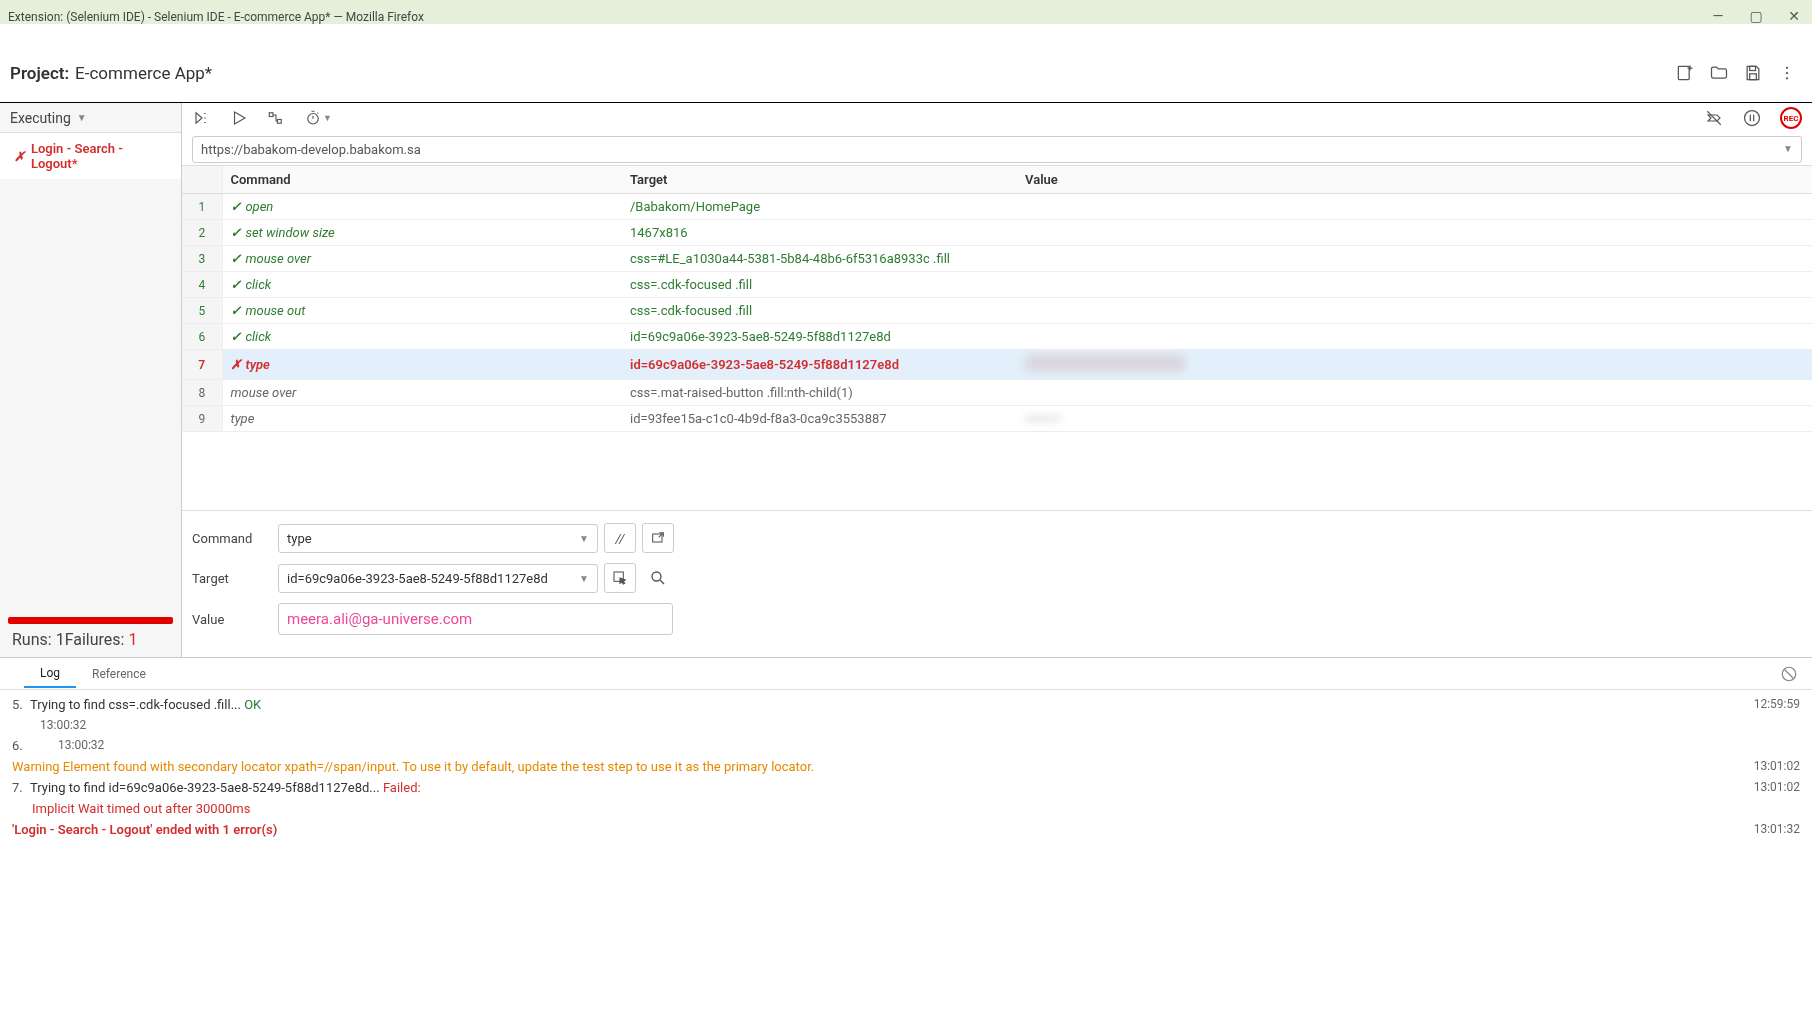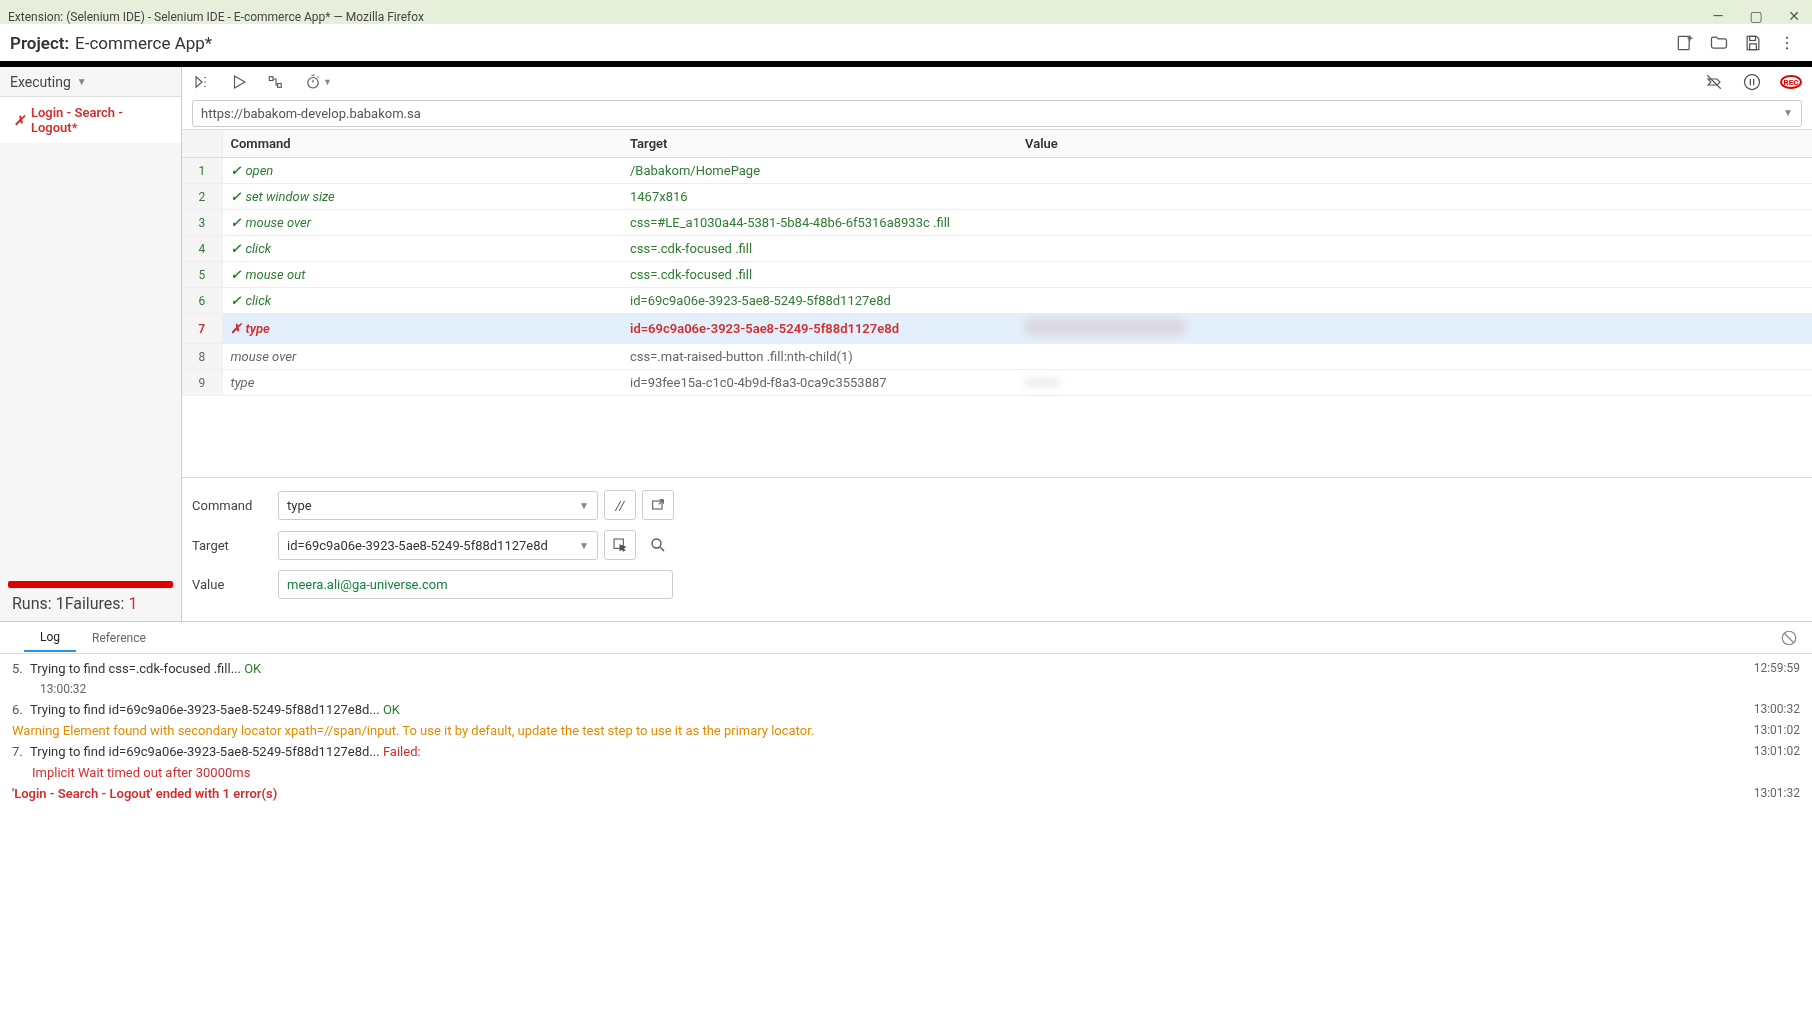--- a/index.html
+++ b/index.html
@@ -3,21 +3,21 @@
 <meta charset="utf-8">
 <style>
 * { margin: 0; padding: 0; box-sizing: border-box; font-family: -apple-system, BlinkMacSystemFont, "Segoe UI", Roboto, sans-serif; }
 body { width: 1812px; height: 1017px; background: #fff; font-size: 13px; color: #333; overflow: hidden; }
 
 .titlebar { height: 24px; background: #e5efd9; display: flex; align-items: flex-end; padding: 0 8px; font-size: 12px; color: #444; }
 .titlebar .title { flex: 1; }
 .titlebar .win-btns { display: flex; gap: 18px; font-size: 14px; color: #555; }
 .titlebar .win-btn { cursor: pointer; width: 20px; text-align: center; }
 
-.project-bar { height: 43px; display: flex; align-items: center; padding: 0 10px; border-bottom: 6px solid #000000; }
+.project-bar { height: 59px; display: flex; align-items: center; padding: 0 10px; border-bottom: 1px solid #000000; margin-top: 20px; }
 .project-bar .project-label { font-weight: 600; font-size: 17px; }
 .project-bar .project-name { font-size: 17px; margin-left: 6px; }
 .project-bar .spacer { flex: 1; }
 .project-bar .icon-btn { width: 30px; height: 30px; display: flex; align-items: center; justify-content: center; cursor: pointer; color: #555; margin-left: 4px; }
 
 .main-row { display: flex; height: 555px; border-bottom: 1px solid #ccc; }
 .sidebar { width: 182px; border-right: 1px solid #ccc; background: #f6f6f6; display: flex; flex-direction: column; }
 .sidebar-header { height: 30px; padding: 0 10px; display: flex; align-items: center; font-size: 14px; color: #444; border-bottom: 1px solid #ddd; }
 .sidebar-header .chev { margin-left: 6px; font-size: 10px; color: #888; }
 .test-item { padding: 8px 14px; display: flex; align-items: center; gap: 6px; color: #d32f2f; font-weight: 600; background: #fff; }
@@ -25,21 +25,21 @@
 
 .sidebar-bottom { margin-top: auto; padding: 8px; }
 .progress-bar { height: 7px; background: #e00000; border-radius: 2px; margin-bottom: 6px; }
 .runs-row { font-size: 16px; color: #444; display: flex; padding-left: 4px; }
 .runs-row .fail-num { color: #d32f2f; }
 
 .content { flex: 1; display: flex; flex-direction: column; }
 .toolbar { height: 30px; display: flex; align-items: center; padding: 0 10px; gap: 18px; }
 .toolbar .tb-icon { color: #555; cursor: pointer; display: flex; align-items: center; }
 .toolbar .spacer { flex: 1; }
-.rec-icon { color: #e00000; border: 2px solid #e00000; border-radius: 50%; width: 22px; height: 14px; display: flex; align-items: center; justify-content: center; font-size: 8px; font-weight: bold; }
+.rec-icon { color: #e00000; border: 2px solid #e00000; border-radius: 50%; width: 22px; height: 22px; display: flex; align-items: center; justify-content: center; font-size: 8px; font-weight: bold; }
 
 .url-bar { height: 32px; display: flex; align-items: center; padding: 0 10px; justify-content: center; }
 .url-input { flex: 1; border: 1px solid #ccc; border-radius: 3px; padding: 5px 8px; font-size: 13px; color: #555; position: relative; }
 .url-input .chev { position: absolute; right: 8px; top: 6px; font-size: 10px; color: #888; }
 
 .table-wrap { flex: 1; overflow: hidden; border-top: 1px solid #ddd; }
 .cmd-table { width: 100%; border-collapse: collapse; font-size: 13px; }
 .cmd-table th { text-align: left; padding: 6px 8px; font-weight: 600; border-bottom: 1px solid #ddd; color: #333; background: #fafafa; }
 .cmd-table td { padding: 5px 8px; border-bottom: 1px solid #eee; vertical-align: middle; }
 .cmd-table .num-col { width: 40px; text-align: center; color: #888; background: #f5f5f5; border-right: 1px solid #eee; font-size: 12px; }
@@ -55,21 +55,21 @@
 .check { color: #2e7d32; margin-right: 4px; font-weight: bold; }
 .xmark { color: #d32f2f; margin-right: 4px; font-weight: bold; font-style: italic; }
 .blurred { filter: blur(5px); background: rgba(200,150,150,0.3); border-radius: 3px; padding: 2px 6px; display: inline-block; width: 160px; height: 16px; }
 .blurred-val { filter: blur(4px); color: #888; }
 
 .detail-pane { padding: 12px 10px; border-top: 1px solid #ddd; }
 .detail-row { display: flex; align-items: center; margin-bottom: 10px; }
 .detail-row .lbl { width: 86px; font-size: 13px; color: #444; }
 .detail-row .inp { width: 320px; border: 1px solid #ccc; border-radius: 3px; padding: 6px 8px; font-size: 13px; color: #333; position: relative; }
 .detail-row .inp .chev { position: absolute; right: 8px; top: 8px; font-size: 10px; color: #888; }
-.detail-row .inp-plain { width: 395px; border: 1px solid #ccc; border-radius: 3px; padding: 6px 8px; font-size: 13px; color: #15803d; }
+.detail-row .inp-plain { width: 395px; border: 1px solid #ccc; border-radius: 3px; padding: 6px 8px; font-size: 15px; color: #ec4899; }
 .detail-row .side-btn { width: 32px; height: 30px; border: 1px solid #ccc; border-radius: 3px; margin-left: 6px; display: flex; align-items: center; justify-content: center; color: #555; cursor: pointer; }
 .detail-row .side-btn.noborder { border: none; }
 
 .log-area { }
 .log-tabs { height: 32px; display: flex; align-items: center; border-bottom: 1px solid #ddd; padding-left: 24px; }
 .log-tab { padding: 6px 16px; font-size: 12px; color: #666; cursor: pointer; }
 .log-tab.active { color: #222; border-bottom: 2px solid #2196f3; }
 .log-tabs .spacer { flex: 1; }
 .log-tabs .clear-btn { margin-right: 14px; color: #888; cursor: pointer; }
 
@@ -328,21 +328,20 @@
       <div class="log-line">
         <span class="num">5.</span>
         <span class="msg">Trying to find css=.cdk-focused .fill... <span class="ok">OK</span></span>
         <span class="ts">12:59:59</span>
       </div>
       <div class="log-line">
         <span class="ts">13:00:32</span>
       </div>
       <div class="log-line">
         <span class="num">6.</span>
-        <span class="msg">Trying to find id=69c9a06e-3923-5ae8-5249-5f88d1127e8d... <span class="ok">OK</span></span>
         <span class="ts">13:00:32</span>
       </div>
       <div class="log-line">
         <span class="msg warn">Warning Element found with secondary locator xpath=//span/input. To use it by default, update the test step to use it as the primary locator.</span>
         <span class="ts">13:01:02</span>
       </div>
       <div class="log-line">
         <span class="num">7.</span>
         <span class="msg">Trying to find id=69c9a06e-3923-5ae8-5249-5f88d1127e8d... <span class="fail">Failed:</span></span>
         <span class="ts">13:01:02</span>

